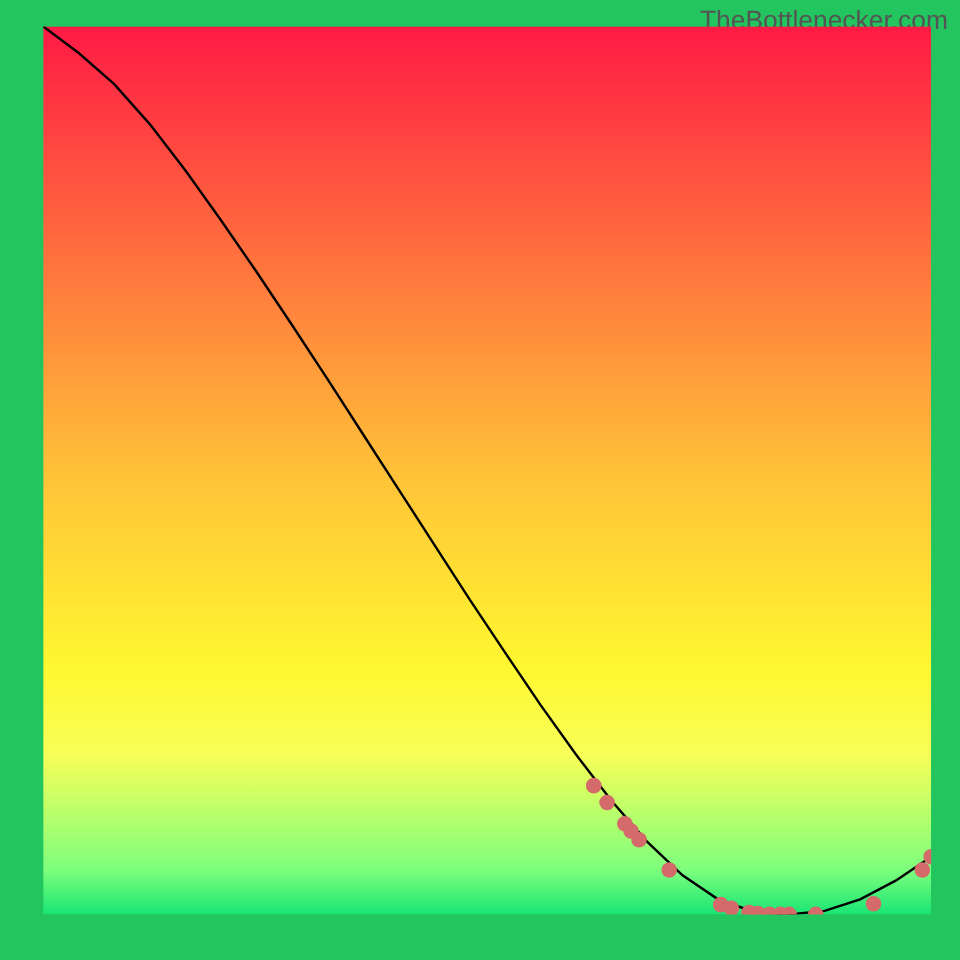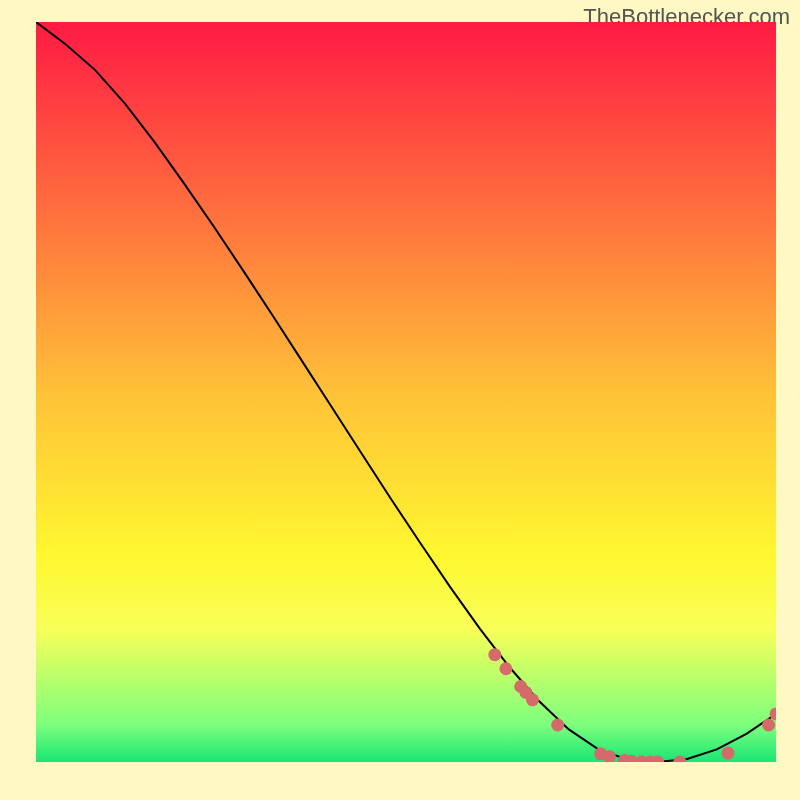--- a/index.html
+++ b/index.html
@@ -7,21 +7,21 @@
     padding: 0;
     width: 800px;
     height: 800px;
     background: #000;
     overflow: hidden;
   }
   .wrap {
     position: relative;
     width: 800px;
     height: 800px;
-    background: #fef9c3;
+    background: #22c55e;
   }
   .watermark {
     position: absolute;
     top: 4px;
     right: 10px;
     color: #545454;
     font-family: Arial, Helvetica, sans-serif;
     font-size: 22px;
     letter-spacing: 0px;
     user-select: none;

